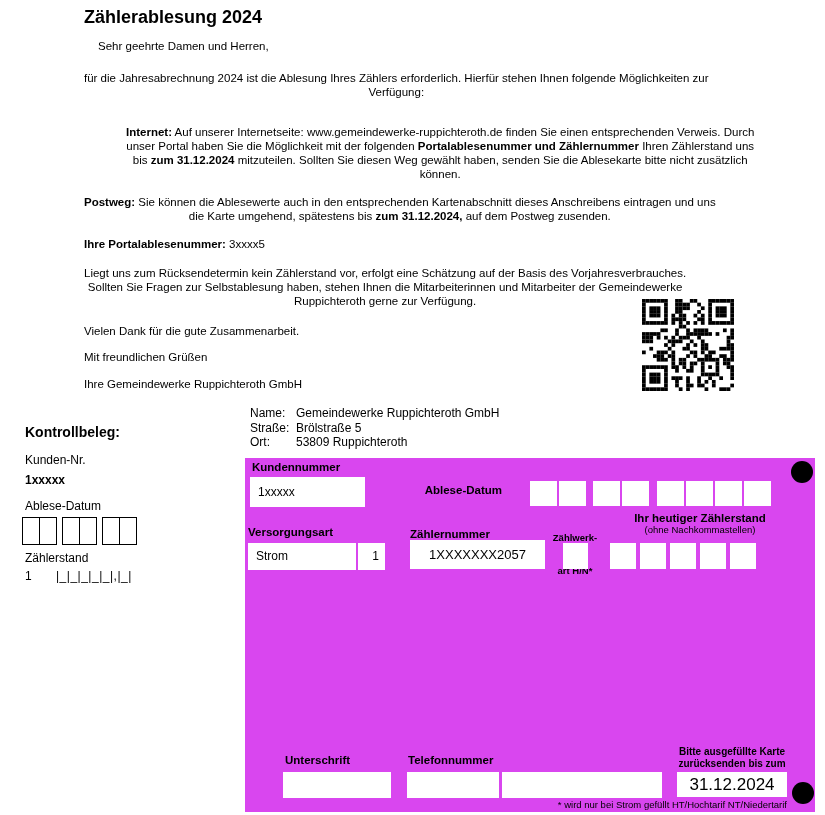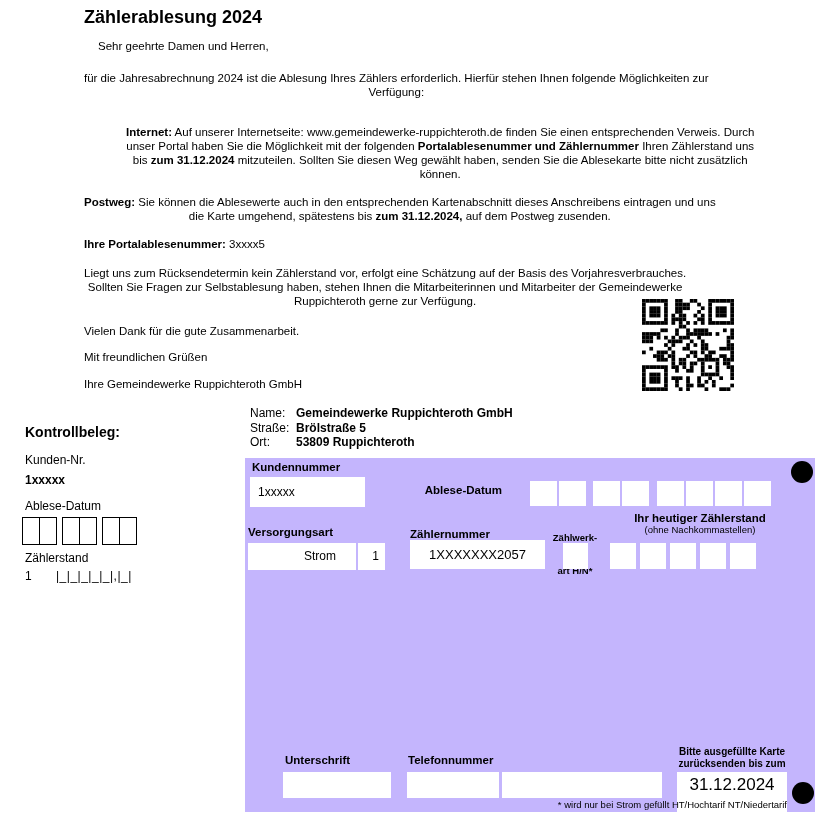--- a/index.html
+++ b/index.html
@@ -5,21 +5,21 @@
   html,body{margin:0;padding:0;background:#fff;}
   .page{position:relative;width:825px;height:815px;background:#fff;overflow:hidden;
         font-family:"Liberation Sans",sans-serif;color:#000;font-size:11.5px;}
   .abs{position:absolute;}
   .b{font-weight:700;}
   .np div{white-space:pre;line-height:14px;text-align:center;}
   .single{white-space:pre;line-height:14px;}
   .title{font-size:18px;font-weight:700;white-space:pre;}
   
   .addr-label{width:46px;display:inline-block;}
-  .addr-val{font-weight:700;}
+  .addr-val{font-weight:400;}
   
   .kb-head{font-size:14px;font-weight:700;}
   .kb-text{font-size:12px;}
   .kb-bold{font-size:12px;font-weight:700;}
   .kgroup{display:flex;}
   .kcell{width:16px;height:26px;border:1px solid #000;border-left:none;background:#fff;}
   .kcell:first-child{border-left:1px solid #000;}
   .meter{font-size:12px;white-space:pre;letter-spacing:0.5px;}
   
   .card{left:245px;top:458px;width:570px;height:354px;background:#d3e7f8;}
@@ -386,21 +386,21 @@
       </div>
     <div class="kgroup">
         <div class="kcell"></div>
         <div class="kcell"></div>
       </div>
   </div>
   <div class="abs kb-text" style="left:25px;top:551px;">Zählerstand</div>
   <div class="abs meter" style="left:25px;top:569px;">1</div>
   <div class="abs meter" style="left:56px;top:569px;">|_|_|_|_|_|,|_|</div>
 
-  <div class="abs card" style="background: #c4b5fd;">
+  <div class="abs card" style="background: #d946ef;">
     <div class="hole" style="left:546px;top:3px;"></div>
     <div class="hole" style="left:547px;top:324px;"></div>
 
     <div class="abs clabel" style="left:7px;top:3px;">Kundennummer</div>
     <div class="wbox" style="left:5px;top:19px;width:115px;height:30px;">
       <div class="val">1xxxxx</div>
     </div>
 
     <div class="abs clabel right" style="left:160px;top:26px;width:97px;">Ablese-Datum</div>
     <div class="cgroup" style="left:285px;top:23px;">
@@ -413,21 +413,21 @@
     </div>
     <div class="cgroup" style="left:412px;top:23px;">
       <div class="ccell"></div>
         <div class="ccell"></div>
         <div class="ccell"></div>
         <div class="ccell"></div>
     </div>
 
     <div class="abs clabel" style="left:3px;top:68px;">Versorgungsart</div>
     <div class="wbox" style="left:3px;top:85px;width:108px;height:27px;">
-      <div class="val" style="line-height:27px;margin-left:48px;">Strom</div>
+      <div class="val" style="line-height:27px;">Strom</div>
     </div>
     <div class="wbox" style="left:113px;top:85px;width:27px;height:27px;">
       <div class="val right" style="line-height:27px;padding:0 6px 0 0;">1</div>
     </div>
 
     <div class="abs clabel" style="left:165px;top:70px;">Zählernummer</div>
     <div class="wbox" style="left:165px;top:82px;width:135px;height:29px;">
       <div class="val center" style="font-size:13px;line-height:29px;padding:0;">1XXXXXXX2057</div>
     </div>
 
@@ -451,20 +451,20 @@
     <div class="wbox" style="left:38px;top:314px;width:108px;height:26px;"></div>
 
     <div class="abs clabel" style="left:163px;top:296px;">Telefonnummer</div>
     <div class="wbox" style="left:162px;top:314px;width:92px;height:26px;"></div>
     <div class="wbox" style="left:257px;top:314px;width:160px;height:26px;"></div>
 
     <div class="abs center" style="left:427px;top:288px;width:120px;font-size:10px;font-weight:700;line-height:12px;">
       <div>Bitte ausgefüllte Karte</div>
       <div>zurücksenden bis zum</div>
     </div>
-    <div class="wbox" style="left:432px;top:314px;width:110px;height:43px;">
+    <div class="wbox" style="left:432px;top:314px;width:110px;height:25px;">
       <div class="center" style="font-size:17px;line-height:25px;">31.12.2024</div>
     </div>
 
     <div class="abs csmall right" style="left:200px;top:341px;width:342px;">* wird nur bei Strom gefüllt HT/Hochtarif NT/Niedertarif</div>
   </div>
 
 </div>
 
 </body></html>

